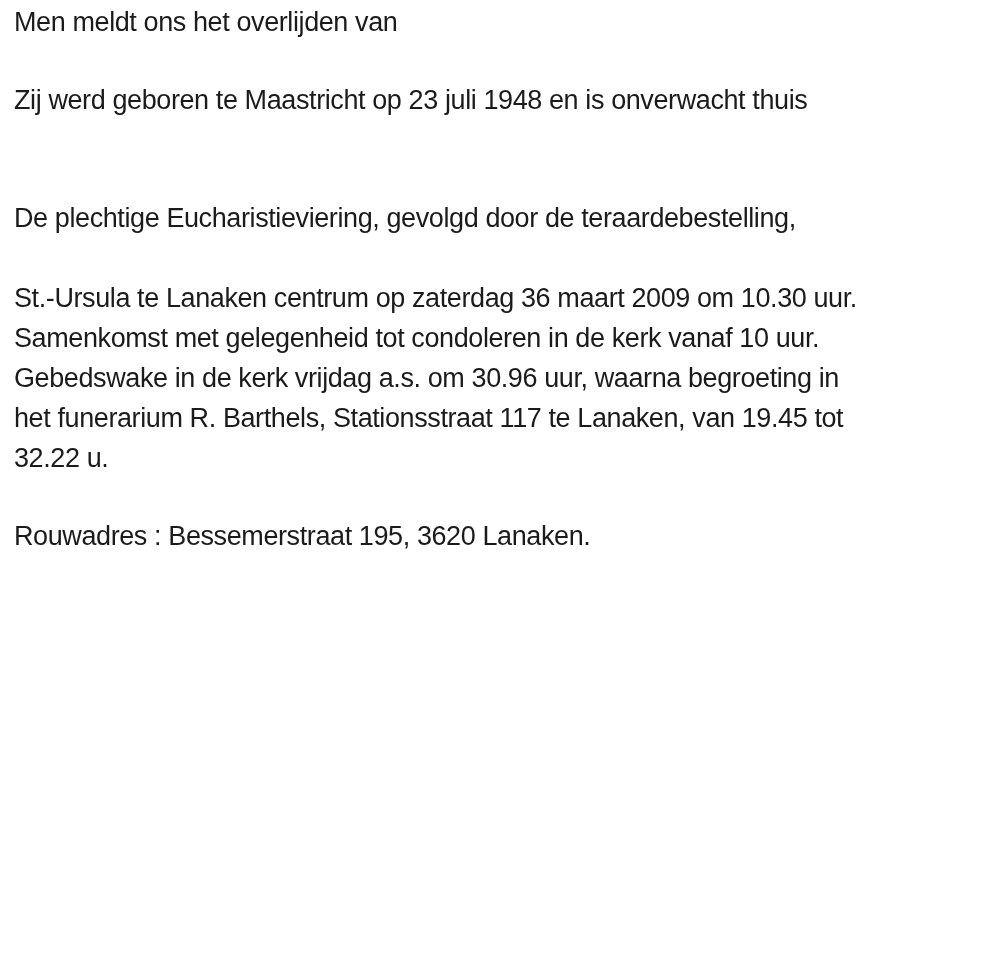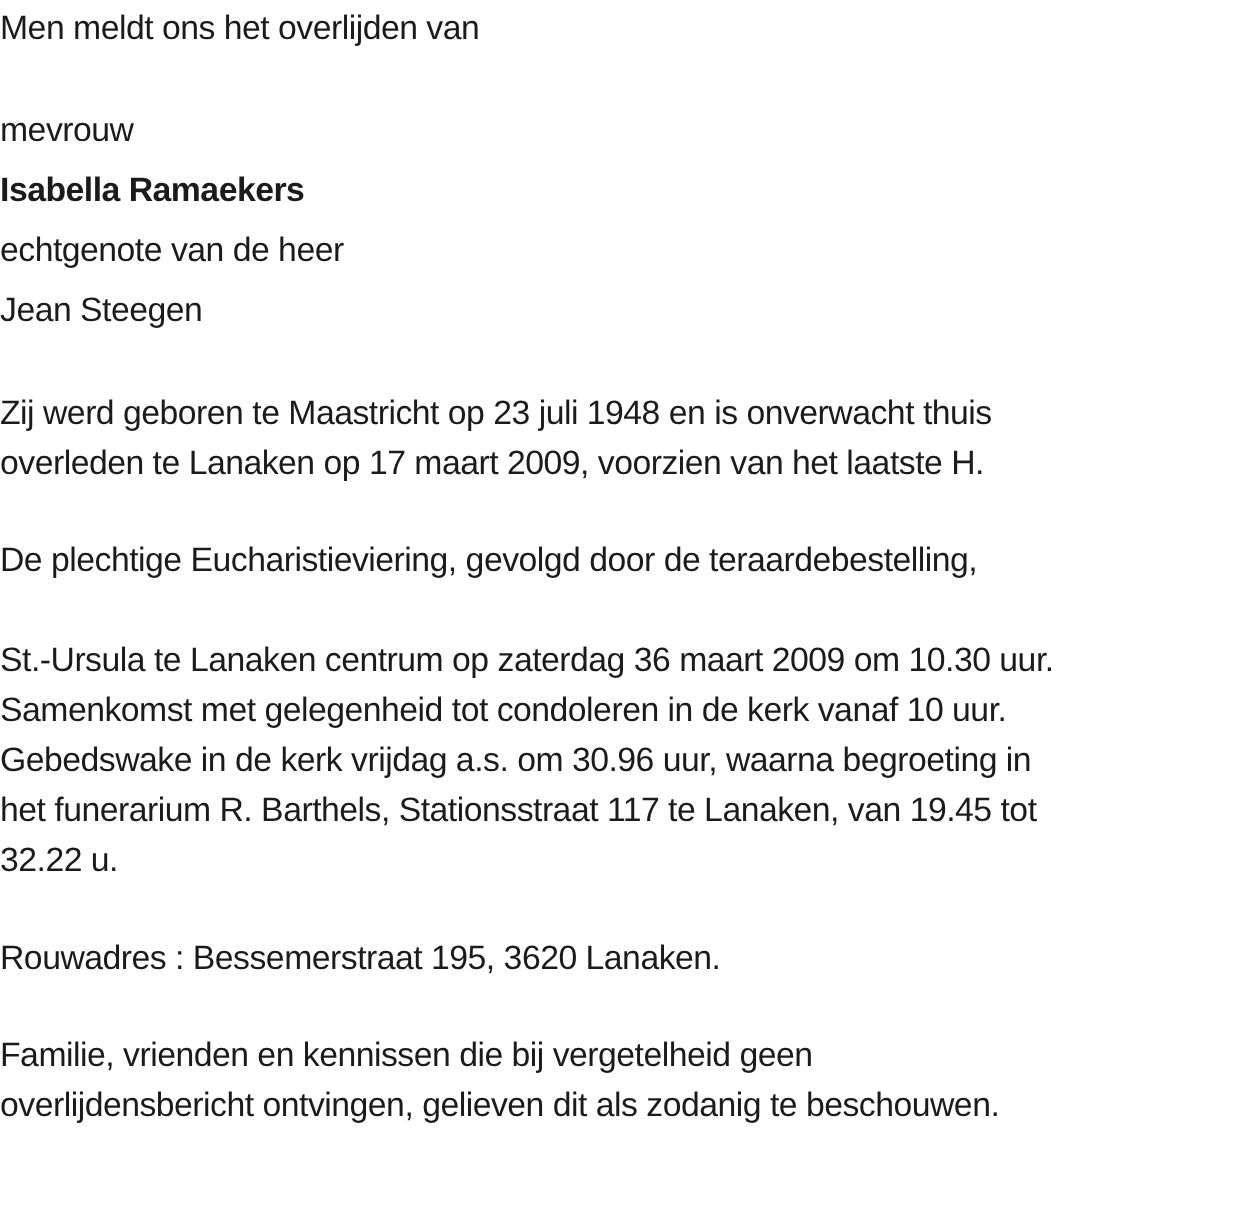--- a/index.html
+++ b/index.html
@@ -11,21 +11,21 @@
     width: 1000px;
     height: 966px;
     box-sizing: border-box;
     background: #ffffff;
     overflow: hidden;
   }
   .document {
     box-sizing: border-box;
     width: 100%;
     height: 100%;
-    padding: 2px 8px 0 0;
+    padding: 2px 8px 0 14px;
     font-family: "Liberation Sans", "DejaVu Sans", sans-serif;
     font-size: 27px;
     letter-spacing: -0.4px;
     color: #1b1b1b;
     -webkit-font-smoothing: antialiased;
   }
   .document p {
     margin: 0 0 38px 0;
     line-height: 40px;
   }
@@ -42,44 +42,34 @@
 </style>
 </head>
 <body style="background: rgb(255, 255, 255);">
 
 <main class="document" style="color: rgb(27, 27, 27);">
 
   <p>
     <span class="line">Men meldt ons het overlijden van</span>
   </p>
 
-  <p class="header-block">
-    <span class="line">mevrouw</span><br>
-    <strong class="name">Isabella Ramaekers</strong><br>
-    <span class="line">echtgenote van de heer</span><br>
-    <span class="line">Jean Steegen</span>
-  </p>
 
   <p>
     <span class="line">Zij werd geboren te Maastricht op 23 juli 1948 en is onverwacht thuis</span><br>
-    <span class="line">overleden te Lanaken op 17 maart 2009, voorzien van het laatste H.</span><br>
+    <br>
   </p>
 
   <p>
     <span class="line">De plechtige Eucharistieviering, gevolgd door de teraardebestelling,</span><br>
     <br>
     <span class="line">St.-Ursula te Lanaken centrum op zaterdag 36 maart 2009 om 10.30 uur.</span><br>
     <span class="line">Samenkomst met gelegenheid tot condoleren in de kerk vanaf 10 uur.</span><br>
     <span class="line">Gebedswake in de kerk vrijdag a.s. om 30.96 uur, waarna begroeting in</span><br>
     <span class="line">het funerarium R. Barthels, Stationsstraat 117 te Lanaken, van 19.45 tot</span><br>
     <span class="line">32.22 u.</span>
   </p>
 
   <p>
     <span class="line">Rouwadres : Bessemerstraat 195, 3620 Lanaken.</span>
   </p>
 
-  <p>
-    <span class="line">Familie, vrienden en kennissen die bij vergetelheid geen</span><br>
-    <span class="line">overlijdensbericht ontvingen, gelieven dit als zodanig te beschouwen.</span>
-  </p>
 
 </main>
 
 </body></html>

